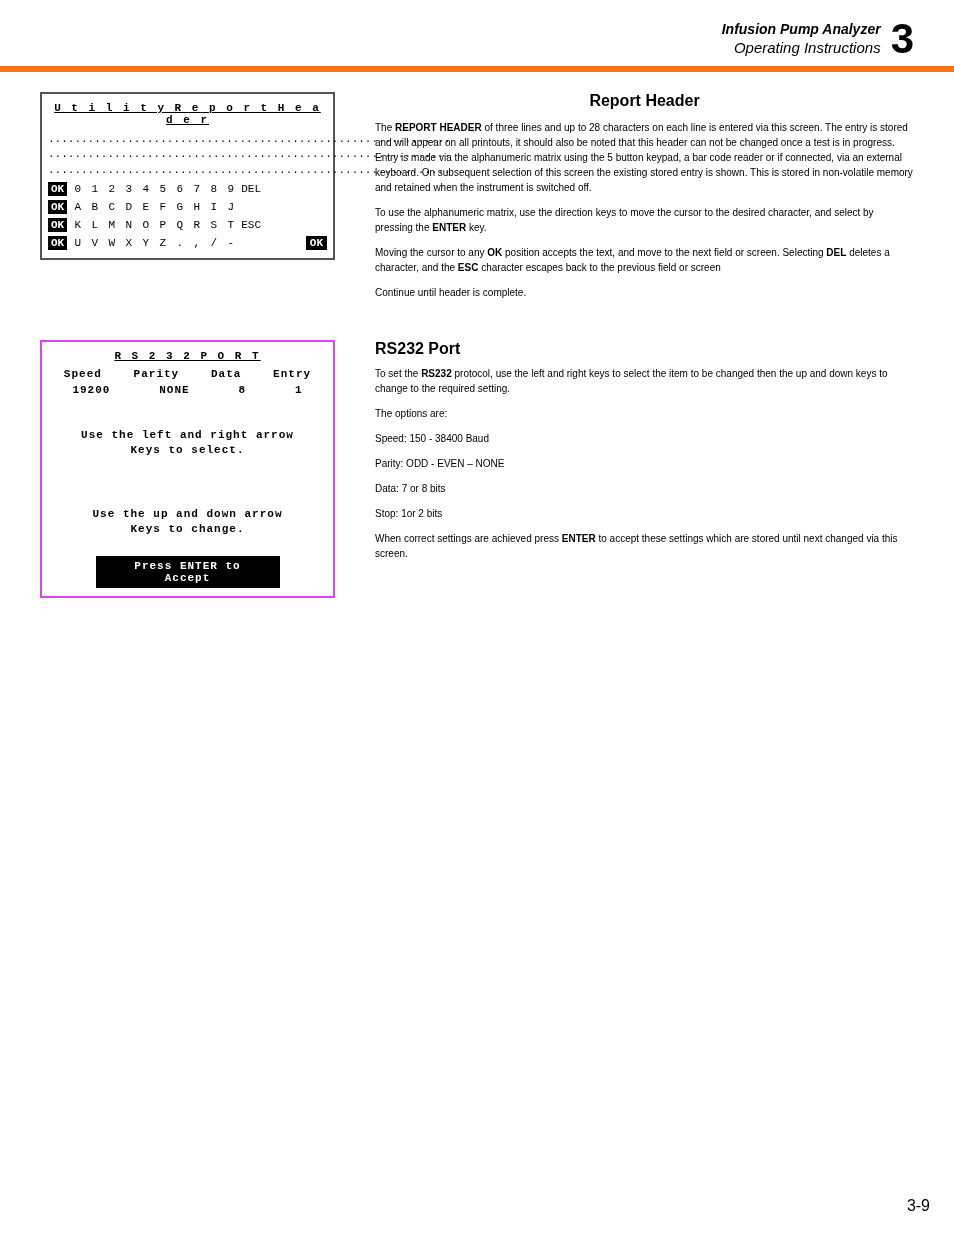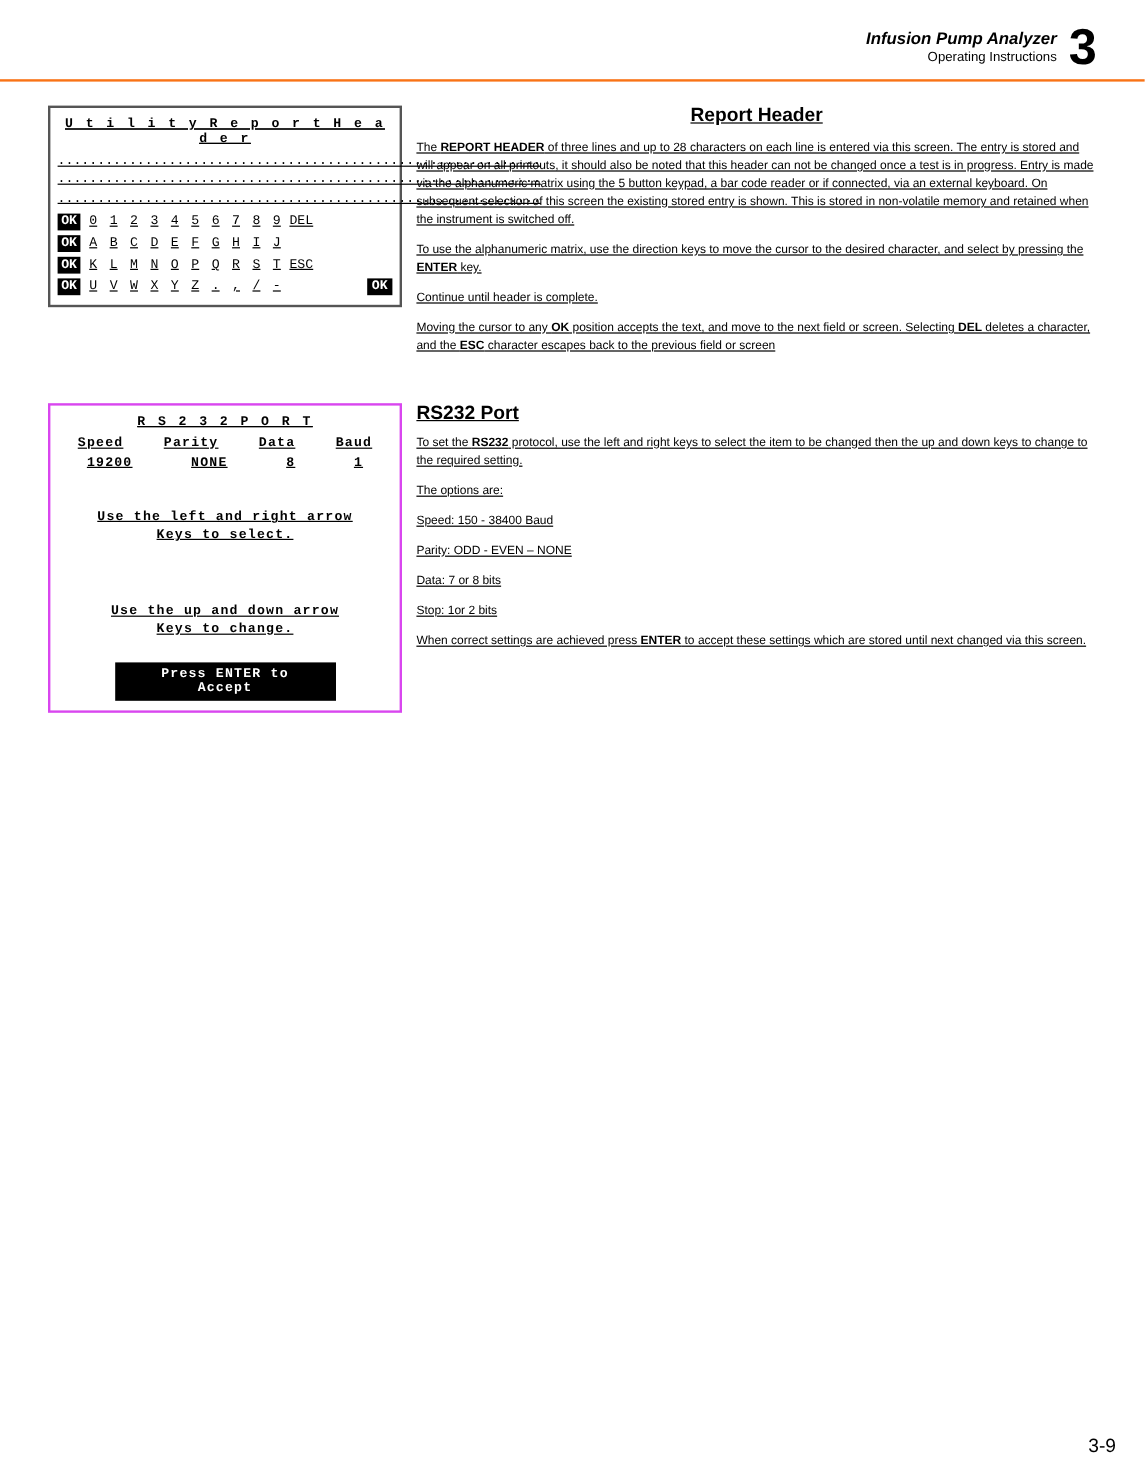--- a/index.html
+++ b/index.html
@@ -12,34 +12,35 @@
       min-height: 1235px;
       position: relative;
     }
 
     
     .page-header {
       display: flex;
       justify-content: flex-end;
       align-items: flex-start;
       padding: 18px 40px 6px 40px;
-      border-bottom: 2px solid #f97316;
+      border-bottom: 6px solid #f97316;
       margin-bottom: 0;
     }
     .header-title-block {
       text-align: right;
       line-height: 1.3;
     }
     .header-title {
       font-style: italic;
       font-weight: bold;
       font-size: 14px;
     }
     .header-subtitle {
-      font-size: 11px;
+      font-style: italic;
+      font-size: 15px;
     }
     .header-number {
       font-size: 42px;
       font-weight: bold;
       line-height: 1;
       margin-left: 10px;
       align-self: center;
     }
     .header-right {
       display: flex;
@@ -47,23 +48,22 @@
     }
 
     
     .page-content {
       padding: 20px 40px 30px 40px;
     }
 
     
     .section {
       display: flex;
-      gap: 12px;
+      gap: 40px;
       margin-bottom: 30px;
-      text-decoration: underline;
     }
     .section-left {
       flex: 0 0 295px;
       width: 295px;
     }
     .section-right {
       flex: 1;
       padding-top: 0;
     }
 
@@ -312,36 +312,36 @@
           <span class="matrix-ok-right">OK</span>
         </div>
       </div>
     </div>
 
     <div class="section-right">
       <div class="section-heading">Report Header</div>
       <div class="right-text">
         <p>The <b>REPORT HEADER</b> of three lines and up to 28 characters on each line is entered via this screen. The entry is stored and will appear on all printouts, it should also be noted that this header can not be changed once a test is in progress. Entry is made via the alphanumeric matrix using the 5 button keypad, a bar code reader or if connected, via an external keyboard. On subsequent selection of this screen the existing stored entry is shown. This is stored in non-volatile memory and retained when the instrument is switched off.</p>
         <p>To use the alphanumeric matrix, use the direction keys to move the cursor to the desired character, and select by pressing the <b>ENTER</b> key.</p>
+        <p>Moving the cursor to any <b>OK</b> position accepts the text, and move to the next field or screen. Selecting <b>DEL</b> deletes a character, and the <b>ESC</b> character escapes back to the previous field or screen</p>
         <p>Continue until header is complete.</p>
-        <p>Moving the cursor to any <b>OK</b> position accepts the text, and move to the next field or screen. Selecting <b>DEL</b> deletes a character, and the <b>ESC</b> character escapes back to the previous field or screen</p>
       </div>
     </div>
   </div>
 
   <div class="section">
 
     <div class="section-left">
       <div class="rs232-screen">
         <div class="rs232-title">R S 2 3 2   P O R T</div>
         <div class="rs232-row">
           <span>Speed</span>
           <span>Parity</span>
           <span>Data</span>
-          <span>Baud</span>
+          <span>Entry</span>
         </div>
         <div class="rs232-values">
           <span>19200</span>
           <span>NONE</span>
           <span>8</span>
           <span>1</span>
         </div>
         <div class="rs232-instruction">
           <div>Use the left and right arrow</div>
           <div>Keys to select.</div>

